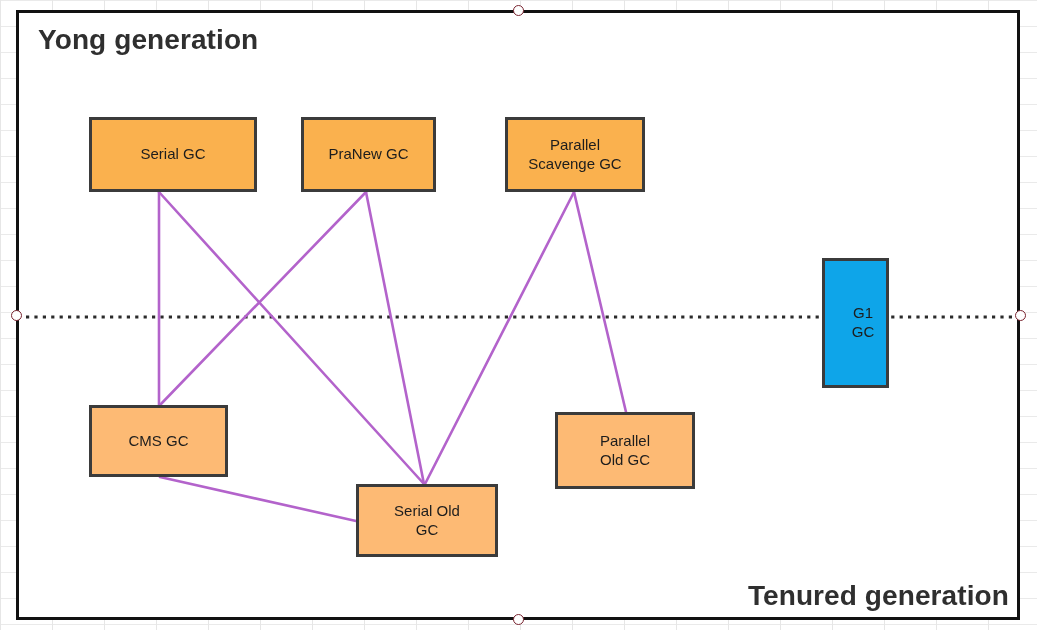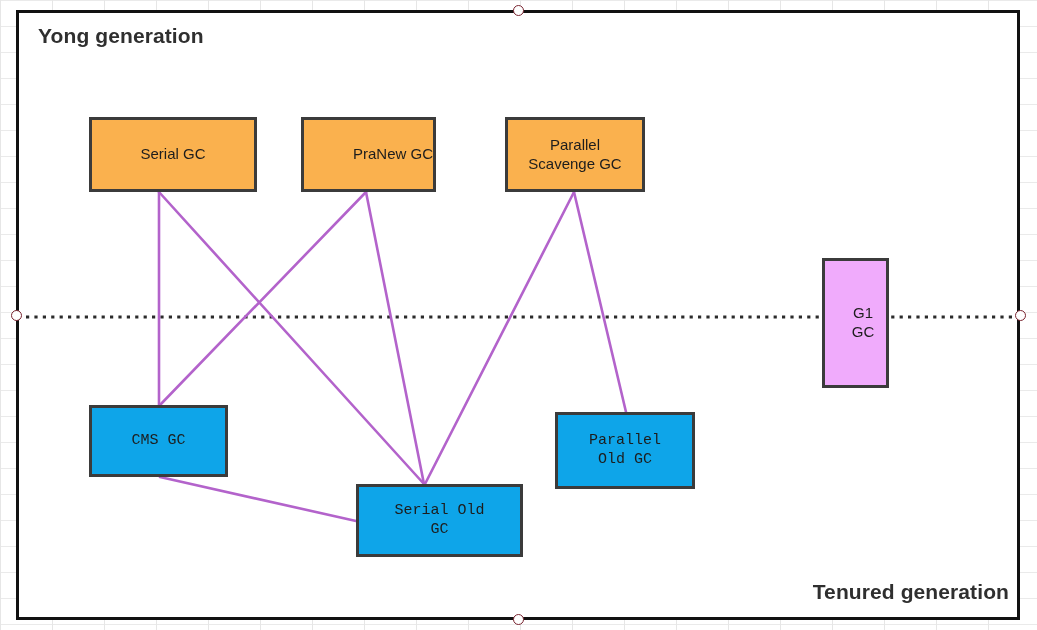--- a/index.html
+++ b/index.html
@@ -56,27 +56,27 @@
     align-items: center;
     justify-content: center;
     text-align: center;
     font-size: 15px;
     color: #1d1d1d;
     line-height: 1.25;
     white-space: pre-line;
     font-family: "Liberation Sans", sans-serif;
   }
   .node.young  { background: #FAB14E; }
-  .node.old    { background: #0ea5e9; font-family: Liberation Mono, monospace; }
-  .node.g1     { background: #f0abfc; padding-left: 15px; }
+  .node.old    { background: #fdba74; }
+  .node.g1     { background: #0ea5e9; padding-left: 15px; }
 
   .zone-label {
     position: absolute;
     font-weight: bold;
-    font-size: 21px;
+    font-size: 28px;
     color: #2f2f2f;
     letter-spacing: 0.1px;
     font-family: "Liberation Sans", sans-serif;
   }
   #label-young   { left: 38px;  top: 24px; }
   #label-tenured { right: 28px; top: 580px; margin-left: 46px; }
 
   .handle {
     position: absolute;
     width: 11px;
@@ -105,29 +105,29 @@
         <line x1="366" y1="192" x2="160" y2="405" stroke="#B363CB" stroke-width="2.6" stroke-linecap="round"></line>
         <line x1="366" y1="192" x2="424" y2="484" stroke="#B363CB" stroke-width="2.6" stroke-linecap="round"></line>
         <line x1="574" y1="192" x2="425" y2="484" stroke="#B363CB" stroke-width="2.6" stroke-linecap="round"></line>
         <line x1="574" y1="192" x2="626" y2="412" stroke="#B363CB" stroke-width="2.6" stroke-linecap="round"></line>
         <line x1="160" y1="477" x2="356" y2="521" stroke="#B363CB" stroke-width="2.6" stroke-linecap="round"></line>
       </g>
   </svg>
 
   <div id="nodes-layer">
       <div class="node young" style="left: 89px; top: 117px; width: 168px; height: 75px;"><span>Serial GC</span></div>
-      <div class="node young" style="left: 301px; top: 117px; width: 135px; height: 75px; justify-content: flex-end;"><span>PraNew GC</span></div>
+      <div class="node young" style="left: 301px; top: 117px; width: 135px; height: 75px;"><span>PraNew GC</span></div>
       <div class="node young" style="left: 505px; top: 117px; width: 140px; height: 75px;"><span>Parallel
 Scavenge GC</span></div>
       <div class="node g1" style="left: 822px; top: 258px; width: 67px; height: 130px;"><span>G1
 GC</span></div>
       <div class="node old" style="left: 89px; top: 405px; width: 139px; height: 72px;"><span>CMS GC</span></div>
       <div class="node old" style="left: 555px; top: 412px; width: 140px; height: 77px;"><span>Parallel
 Old  GC</span></div>
-      <div class="node old" style="left: 356px; top: 484px; width: 167px; height: 73px;"><span>Serial Old
+      <div class="node old" style="left: 356px; top: 484px; width: 142px; height: 73px;"><span>Serial Old
 GC</span></div>
     </div>
 
   <div class="zone-label" id="label-young">Yong generation</div>
 
   <div class="zone-label" id="label-tenured">Tenured generation</div>
 
   <div id="handles-layer">
       <div class="handle" style="left: 512.5px; top: 4.5px;"></div>
       <div class="handle" style="left: 10.5px; top: 309.5px;"></div>

